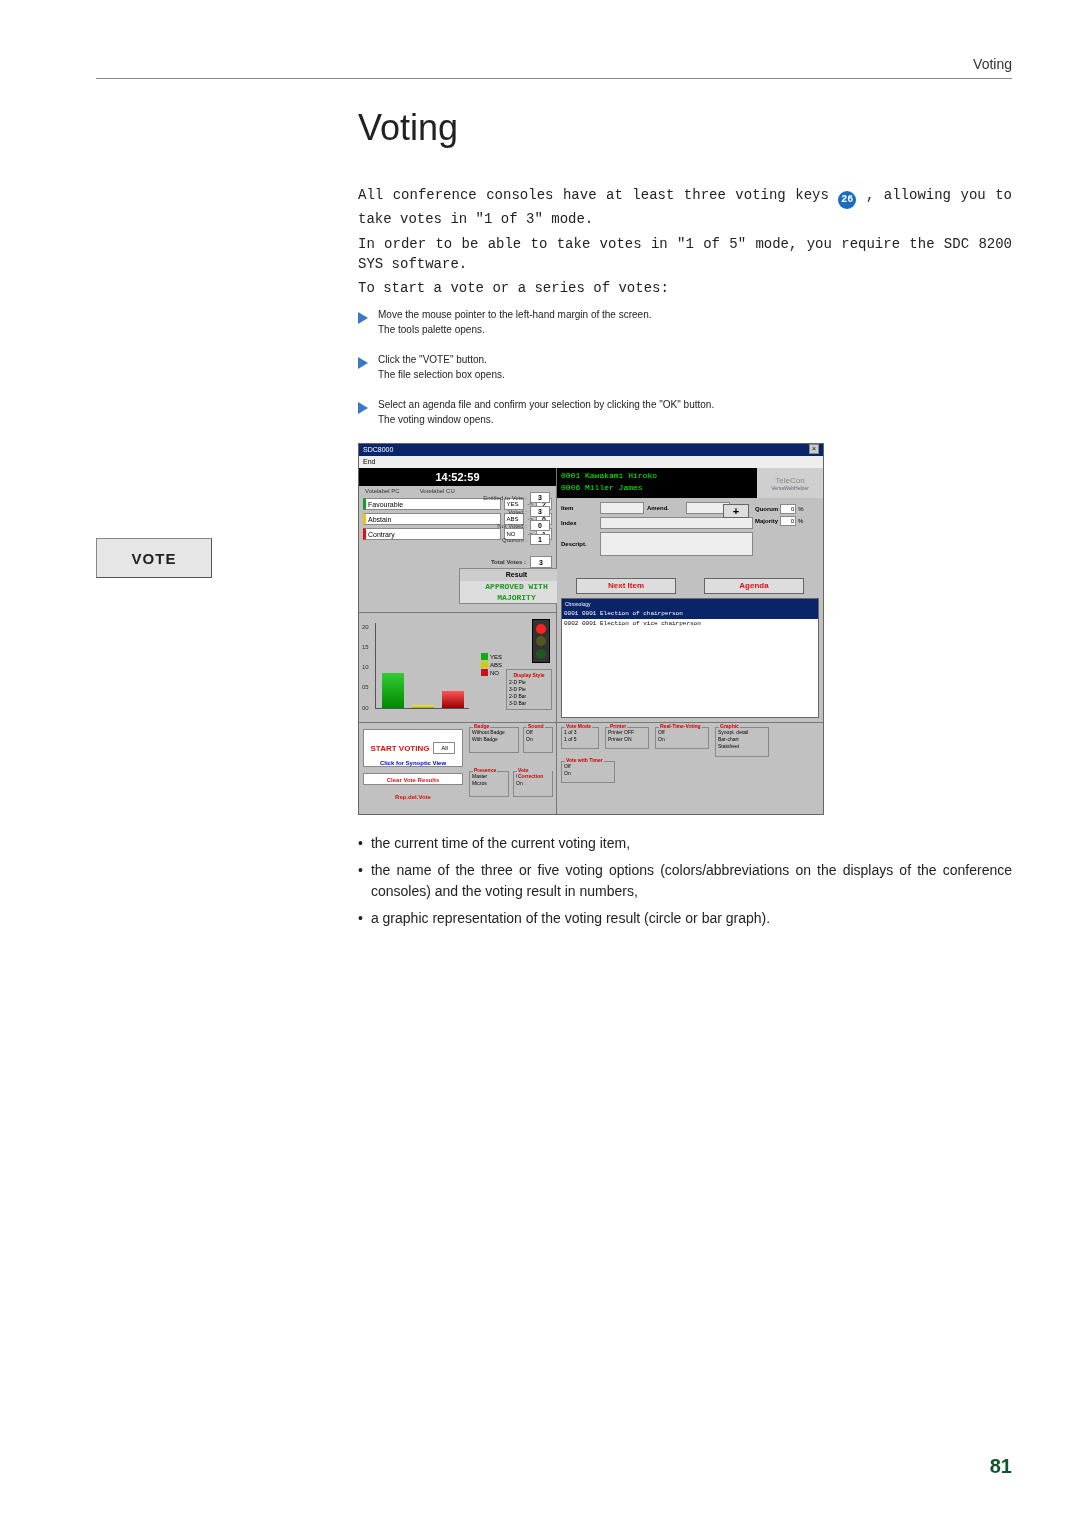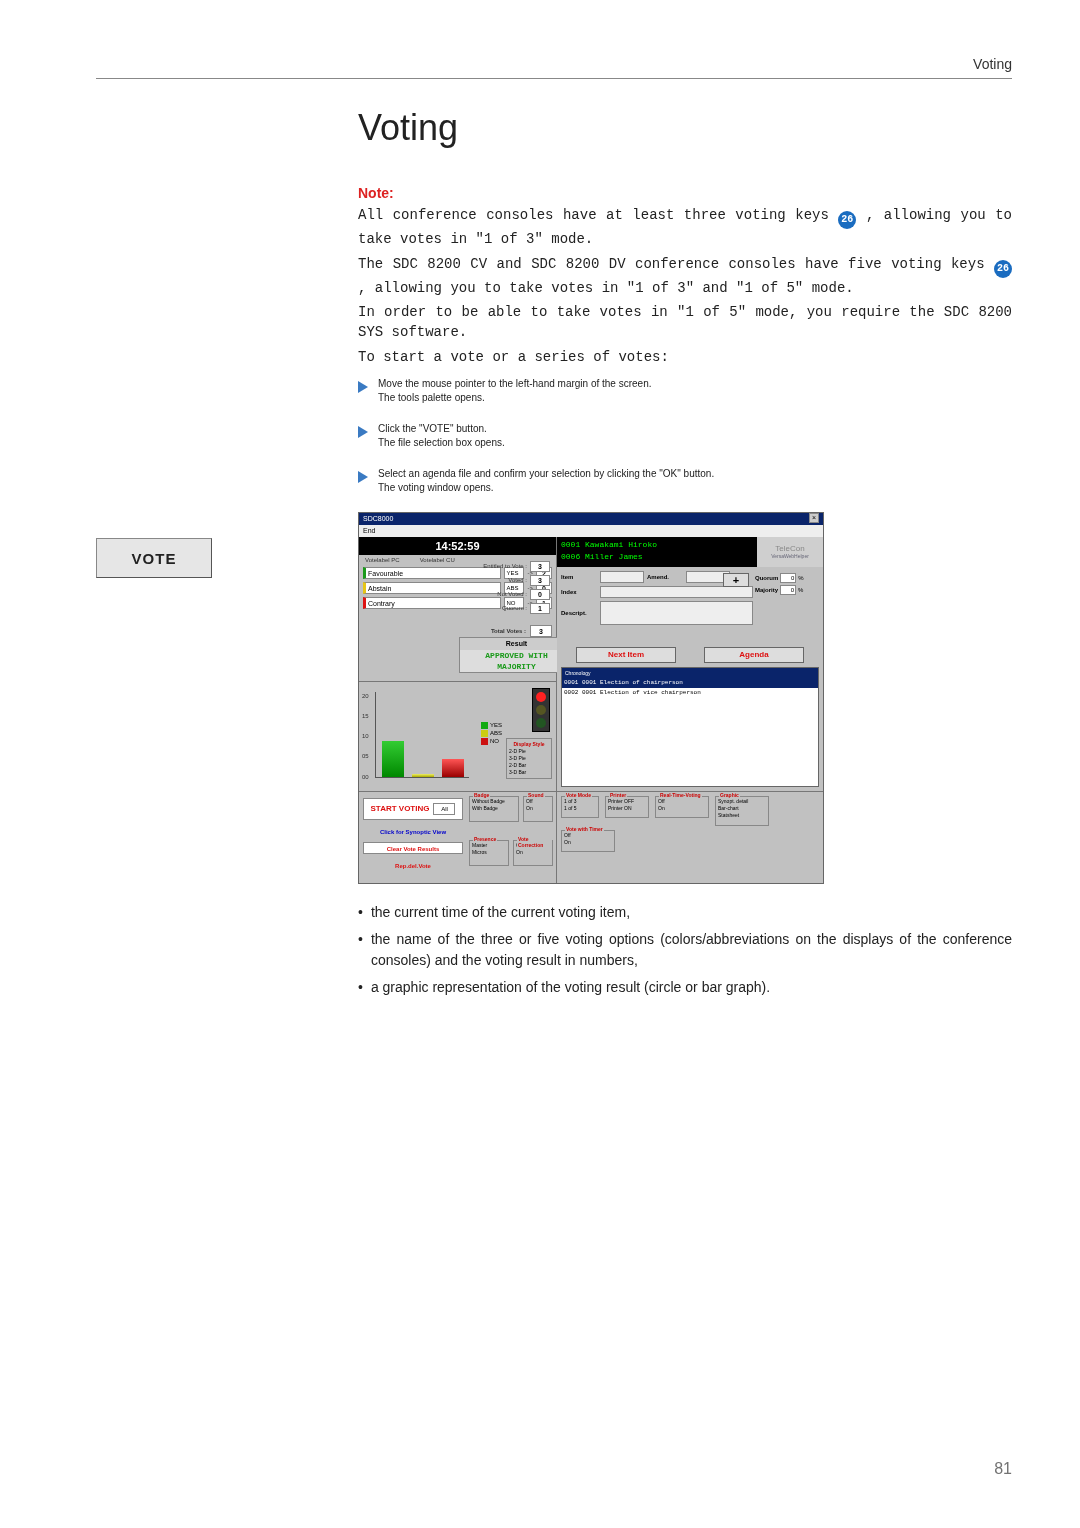--- a/index.html
+++ b/index.html
@@ -157,21 +157,21 @@
   .shot .legend .l{display:flex;align-items:center;gap:2px;margin-bottom:1px;}
   .shot .legend .sw{width:7px;height:7px;}
   .shot .traffic{position:absolute;top:6px;right:6px;width:18px;height:44px;background:#333;border:1px solid #000;display:flex;flex-direction:column;align-items:center;justify-content:space-around;padding:2px 0;}
   .shot .traffic div{width:10px;height:10px;border-radius:50%;}
   .shot .disp{position:absolute;top:56px;right:4px;width:46px;border:1px solid #888;padding:2px;font-size:5px;color:#c00;}
   .shot .disp .t{color:#c00;font-weight:700;text-align:center;margin-bottom:1px;}
   .shot .disp label{display:block;color:#000;line-height:7px;}
 
   
   .shot .lbtm{position:absolute;top:254px;left:0;right:0;bottom:0;background:#c1c1c1;border-top:1px solid #777;}
-  .shot .lbtm .startbox{position:absolute;top:6px;left:4px;width:100px;height:22px;background:#fff;border:1px solid #888;display:flex;align-items:center;justify-content:center;gap:4px;}
+  .shot .lbtm .startbox{position:absolute;top:6px;left:4px;width:100px;height:38px;background:#fff;border:1px solid #888;display:flex;align-items:center;justify-content:center;gap:4px;}
   .shot .lbtm .startbox .lbl{color:#d11;font-weight:700;font-size:8px;}
   .shot .lbtm .startbox .sel{width:22px;height:12px;border:1px solid #888;font-size:6px;text-align:center;line-height:11px;}
   .shot .lbtm .linkbtn{position:absolute;left:4px;width:100px;height:12px;font-size:6px;text-align:center;line-height:12px;}
   .shot .lbtm .l1{top:34px;color:#00c;font-weight:700;}
   .shot .lbtm .l2{top:50px;color:#d11;font-weight:700;background:#fff;border:1px solid #888;}
   .shot .lbtm .l3{top:68px;color:#d11;font-weight:700;}
   .shot .lbtm .opt{position:absolute;border:1px solid #888;padding:1px 2px 2px 2px;font-size:5px;}
   .shot .lbtm .opt .t{position:absolute;top:-5px;left:3px;background:#c1c1c1;color:#c00;font-weight:700;padding:0 1px;}
   .shot .lbtm .opt label{display:block;line-height:7px;}
 
@@ -195,45 +195,40 @@
   .shot .right .agenda .row{height:10px;font-size:6px;font-family:'Courier New',monospace;padding-left:2px;line-height:10px;}
   .shot .right .rbtm{position:absolute;top:254px;left:0;right:0;bottom:0;border-top:1px solid #777;}
   .shot .right .rbtm .opt{position:absolute;border:1px solid #888;padding:1px 2px 2px 2px;font-size:5px;}
   .shot .right .rbtm .opt .t{position:absolute;top:-5px;left:3px;background:#c1c1c1;color:#c00;font-weight:700;padding:0 1px;}
   .shot .right .rbtm .opt label{display:block;line-height:7px;}
 
   .page-num {
     position: absolute;
     bottom: 0;
     right: 0;
-    font-size: 16px;
-    color: #737373;
+    font-size: 20px;
+    color: #14532d;
+    font-weight: bold;
   }
 </style>
 </head>
 <body>
 
 <div class="page">
   <div class="running-head">Voting</div>
 
   <div class="vote-margin-btn">VOTE</div>
 
   <div class="content">
     <h1 class="title">Voting</h1>
 
-    <div class="note-label">Note:</div>
     <p class="para">
       <span>All conference consoles have at least three voting keys </span>
       <span class="badge26">26</span>
       <span>, allowing you to take votes in "1 of 3" mode.</span>
-    </p>
-    <p class="para">
-      <span>The SDC 8200 CV and SDC 8200 DV conference consoles have five voting keys </span>
-      <span class="badge26">26</span>
-      <span>, allowing you to take votes in "1 of 3" and "1 of 5" mode.</span>
     </p>
     <p class="para">In order to be able to take votes in "1 of 5" mode, you require the SDC 8200 SYS software.</p>
 
 
     <p class="para">To start a vote or a series of votes:</p>
 
     <div class="steps">
       <div class="step">
         <div class="arrow"></div>
         <div class="text">

